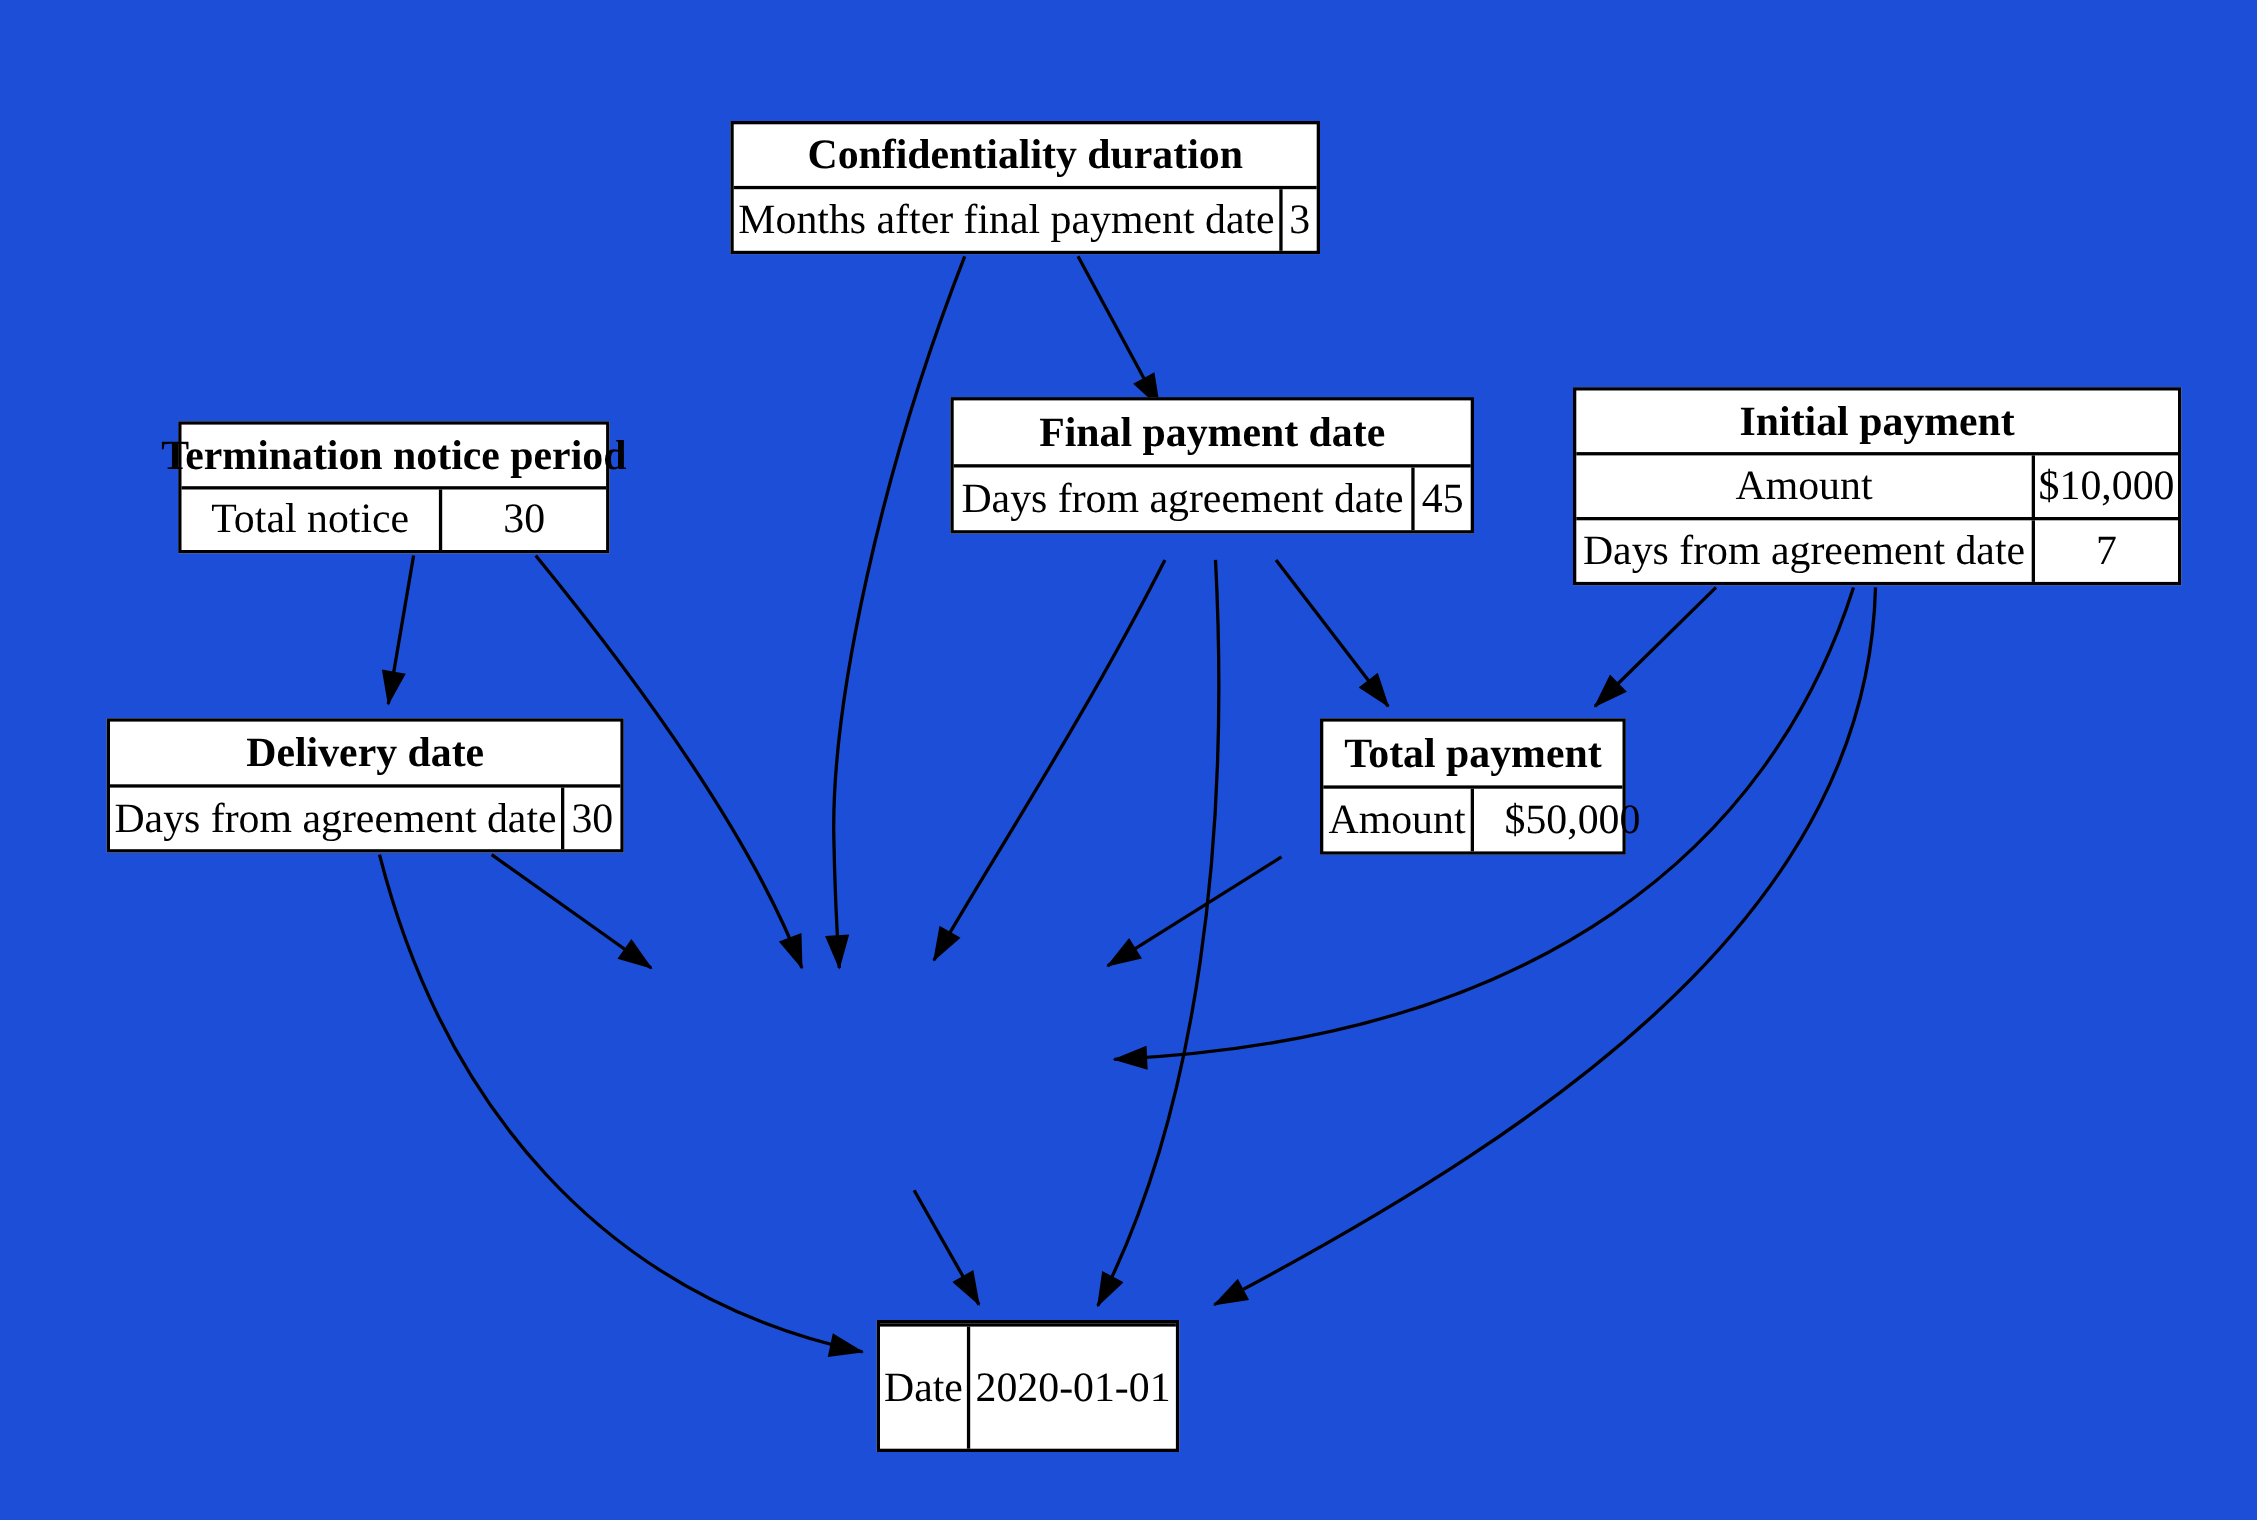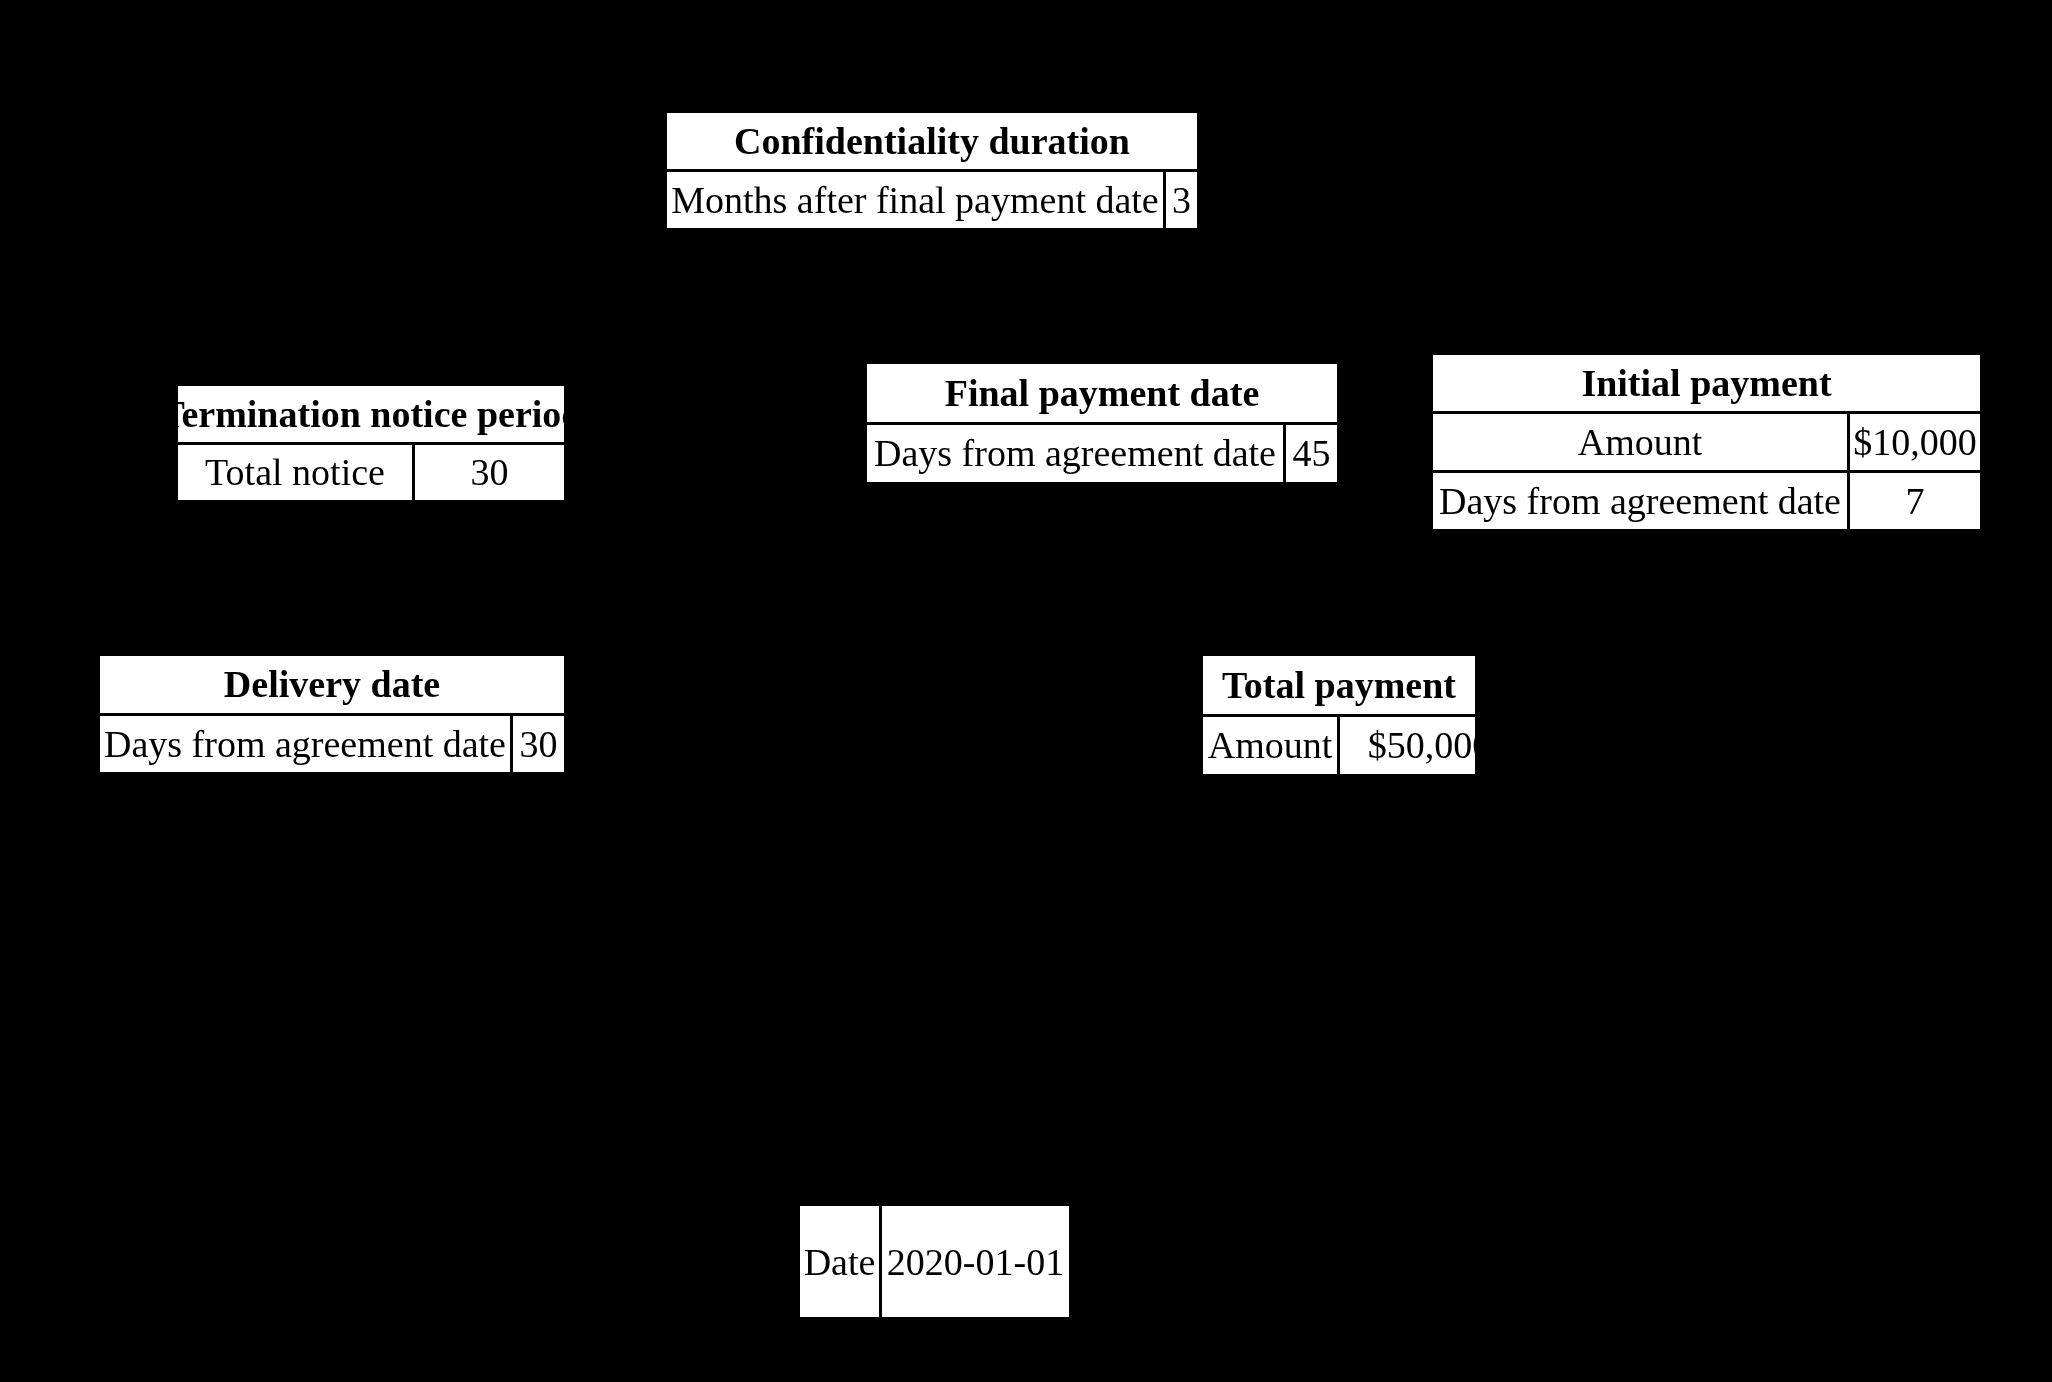--- a/index.html
+++ b/index.html
@@ -1,20 +1,20 @@
 <!DOCTYPE html>
 <html><head>
 <meta charset="utf-8">
 <style>
   html, body { margin: 0; padding: 0; background: #ffffff; }
   #canvas {
     position: relative;
     width: 2052px;
     height: 1382px;
-    background: #000000;
+    background: #1d4ed8;
     font-family: "Liberation Serif", "DejaVu Serif", serif;
     color: #000000;
     overflow: hidden;
   }
   #edge-layer {
     position: absolute;
     left: 0; top: 0;
     width: 2052px;
     height: 1382px;
   }
@@ -95,21 +95,21 @@
   </svg>
 
   <div class="node" style="left:664px; top:110px; width:536px; height:121px;">
     <div class="hdr">Confidentiality duration</div>
     <div class="row">
       <div class="lbl">Months after final payment date</div>
       <div class="val" style="width:34px;">3</div>
     </div>
   </div>
 
-  <div class="node" style="left:175px; top:383px; width:392px; height:120px;">
+  <div class="node" style="left:162px; top:383px; width:392px; height:120px;">
     <div class="hdr">Termination notice period</div>
     <div class="row">
       <div class="lbl">Total notice</div>
       <div class="val" style="width:152px;">30</div>
     </div>
   </div>
 
   <div class="node" style="left:864px; top:361px; width:476px; height:124px;">
     <div class="hdr">Final payment date</div>
     <div class="row">

